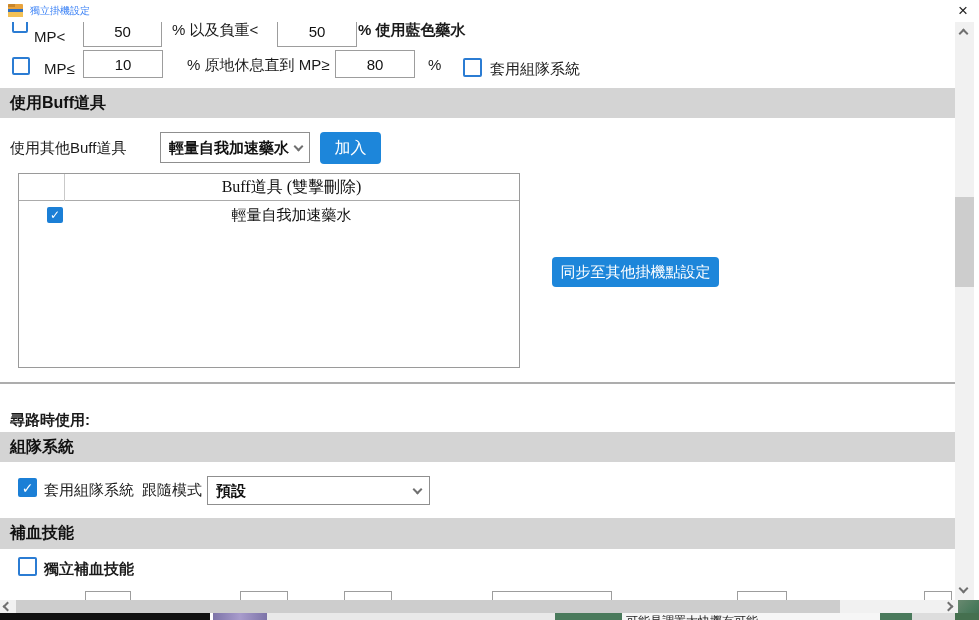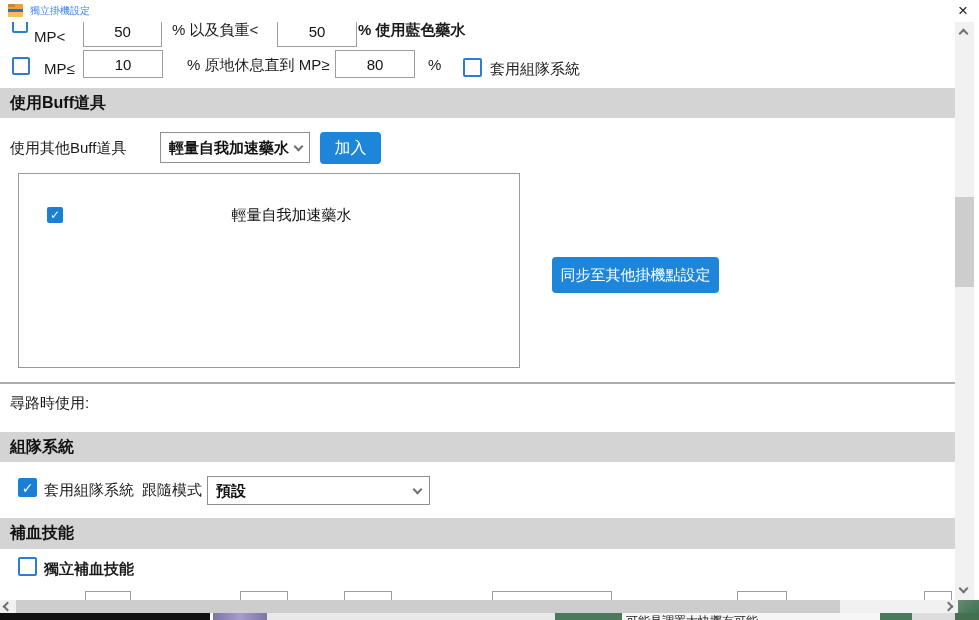--- a/index.html
+++ b/index.html
@@ -9,21 +9,21 @@
   
   .titlebar { left:0; top:0; width:979px; height:22px; background:#fff; z-index:20; }
   .app-icon { left:8px; top:4px; width:15px; height:13px; background:#e8a33d; border-radius:1px; overflow:hidden; }
   .app-icon .tab { position:absolute; left:0; top:0; width:7px; height:3px; background:#c9862a; }
   .app-icon .front { position:absolute; left:0; bottom:0; width:15px; height:7px; background:#f3c155; }
   .app-icon .stripe { position:absolute; left:0; top:5px; width:15px; height:3px; background:#2f6fc0; }
   .win-title { left:30px; top:4px; font-size:10px; color:#3b82f6; }
   .close-btn { left:950px; top:0; width:26px; height:22px; text-align:center; line-height:22px; font-size:17px; color:#222; cursor:pointer; }
   
   .lbl { font-size:15px; color:#1a1a1a; white-space:nowrap; }
-  .bold { font-weight:normal; }
+  .bold { font-weight:bold;margin-top:17px; }
   .num-input { border:1px solid #9d9d9d; background:#fff; text-align:center; font-size:15px; color:#111; font-family:inherit; }
   .cb { border:2px solid #2b7cd3; background:#fff; border-radius:2px; }
   .cb.checked { background:#1b7fd6; border-color:#1b7fd6; color:#fff; text-align:center; font-family:"DejaVu Sans",sans-serif; }
   .band { left:0; width:956px; background:#d4d4d4;padding-left:44px; }
   .band span { position:absolute; left:10px; top:5px; font-size:16px; font-weight:bold; color:#111; }
   .btn { background:#1d86da; color:#ffffff; border:none; border-radius:4px; font-size:15px; font-family:inherit; cursor:pointer; }
   .select { border:1px solid #8f8f8f; background:#fff; }
   .select .val { position:absolute; left:8px; top:50%; transform:translateY(-50%); font-size:15px; font-weight:bold; color:#111; white-space:nowrap; }
   .chev { position:absolute; width:7px; height:7px; border-left:2px solid #707070; border-bottom:2px solid #707070; }
   .chev.down { transform:rotate(-45deg); }
@@ -84,27 +84,31 @@
 </div>
 
 <span class="abs lbl" style="left:10px; top:139px;">使用其他Buff道具</span>
 <div class="abs select" style="left:160px; top:132px; width:150px; height:31px;">
   <span class="val">輕量自我加速藥水</span>
   <i class="chev down" style="right:7px; top:10px;"></i>
 </div>
 <button class="abs btn" style="left:320px; top:132px; width:61px; height:32px; font-size:16px;">加入</button>
 
 <div class="abs listbox">
+  <div class="list-header">
+    <div class="col-div"></div>
+    <span class="htxt">Buff道具  (雙擊刪除)</span>
+  </div>
   <div style="position:absolute; left:0; top:27px; width:100%; height:26px;">
     <div class="cb checked" style="position:absolute; left:28px; top:6px; width:16px; height:16px; font-size:12px; line-height:13px;"><span>✓</span></div>
     <span style="position:absolute; left:45px; right:0; top:5px; text-align:center; font-size:15px; color:#111;">輕量自我加速藥水</span>
   </div>
 </div>
 
-<button class="abs btn" style="left:552px; top:257px; width:167px; height:36px; font-size:15px;">同步至其他掛機點設定</button>
+<button class="abs btn" style="left:552px; top:257px; width:167px; height:30px; font-size:15px;">同步至其他掛機點設定</button>
 
 <div class="abs" style="left:0; top:382px; width:956px; height:2px; background:#adadad;"></div>
 <span class="abs lbl bold" style="left:10px; top:394px;">尋路時使用:</span>
 
 <div class="abs band" style="top:432px; height:30px;">
   <span>組隊系統</span>
 </div>
 <div class="abs cb checked" style="left:18px; top:478px; width:19px; height:19px; font-size:14px; line-height:17px;"><span>✓</span></div>
 <span class="abs lbl" style="left:44px; top:481px;">套用組隊系統</span>
 <span class="abs lbl" style="left:142px; top:481px;">跟隨模式</span>

